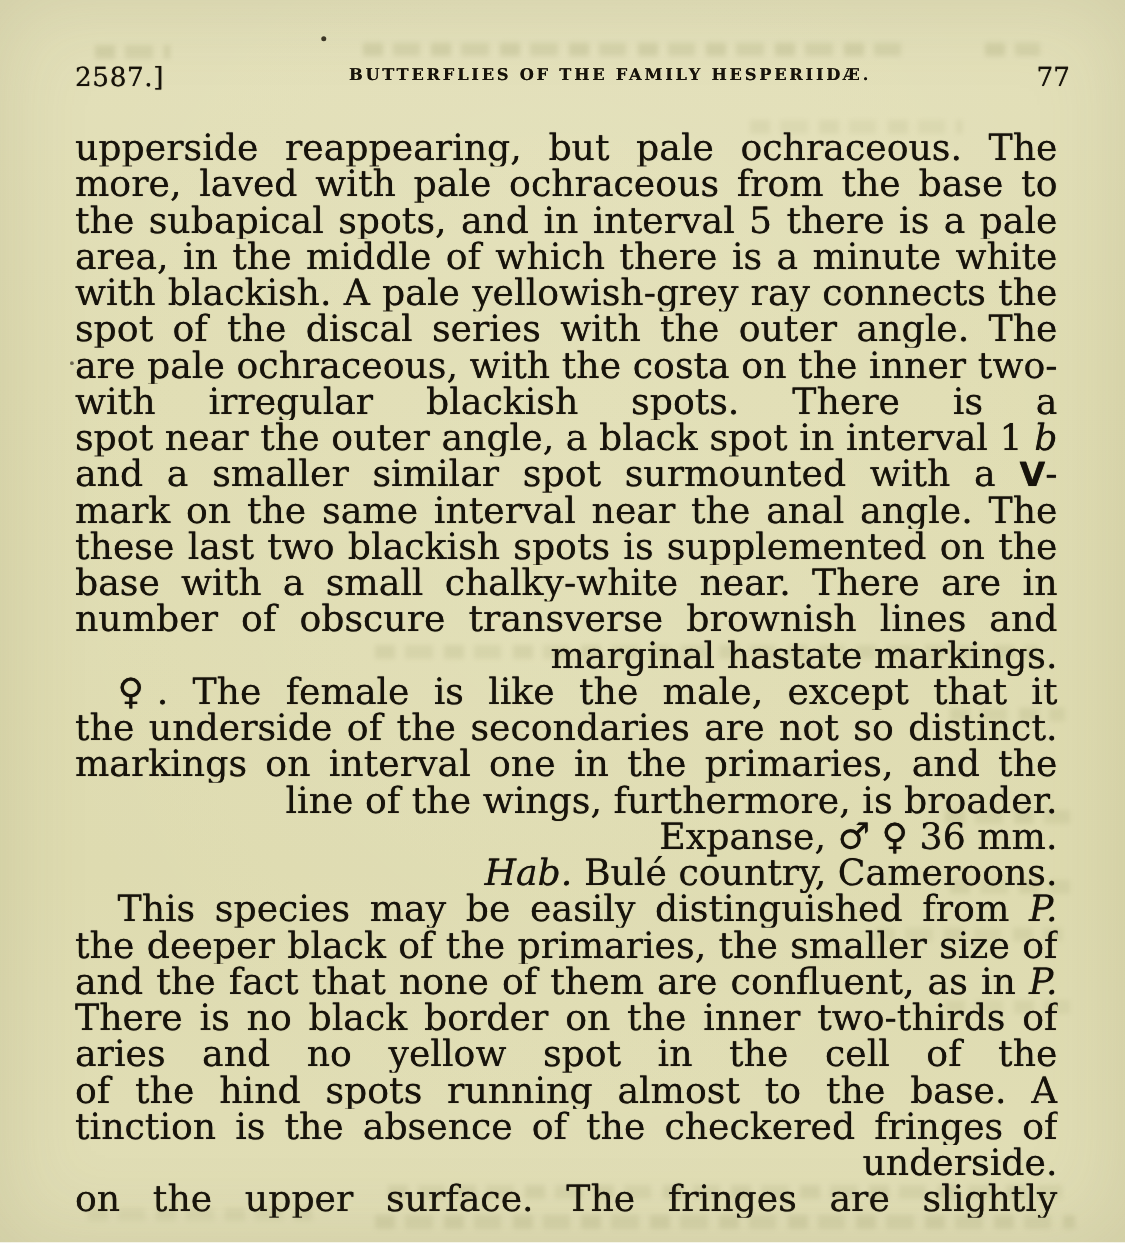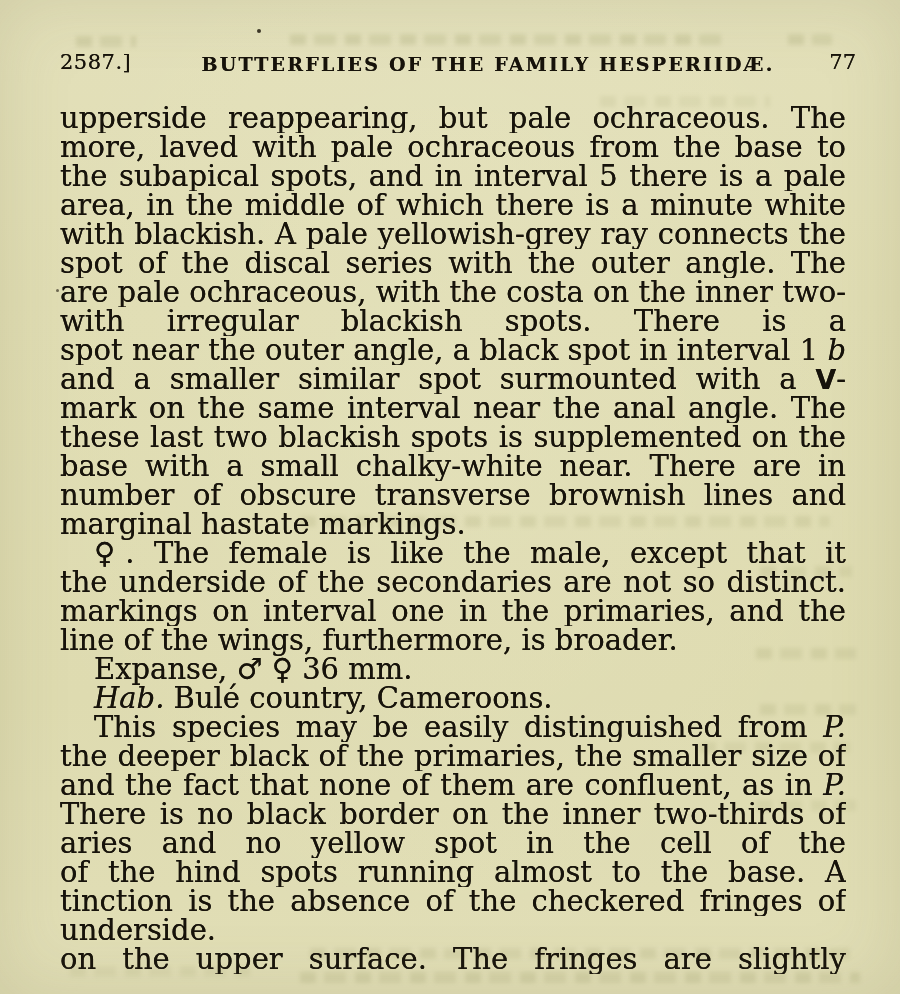--- a/index.html
+++ b/index.html
@@ -20,21 +20,21 @@
   
   .header{position:absolute;left:0;top:50px;width:900px;height:30px;}
   .hdr-year{
     position:absolute;left:60px;top:0;
     font-size:21px;letter-spacing:0.5px;
     text-shadow:0 0 0.6px rgba(23,19,11,0.85);
   }
   .hdr-title{
     position:absolute;left:50%;top:3px;transform:translateX(-50%);
     margin-left:38px;
-    font-size:19px;font-weight:bold;letter-spacing:2.2px;
+    font-size:13px;font-weight:bold;letter-spacing:2.2px;
     white-space:nowrap;
     text-shadow:0 0 0.5px rgba(23,19,11,0.8);
   }
   .hdr-page{
     position:absolute;right:44px;top:0;
     font-size:21px;font-weight:normal;
     text-shadow:0 0 0.6px rgba(23,19,11,0.85);
   }
   
   .body-text{
@@ -44,21 +44,21 @@
     height:29px;line-height:29px;
     font-size:29px;
     text-shadow:0 0 0.55px rgba(23,19,11,0.9);
     white-space:nowrap;
   }
   .line.just{
     text-align:justify;text-align-last:justify;
     white-space:normal;
     overflow:hidden;
   }
-  .line.last{text-align:left;}
+  .line.last{text-align:right;}
   .line.indent{padding-left:34px;}
   .line.just.indent{width:752px;}
   .seg.i{font-style:italic;}
   .seg.sans{font-family:"DejaVu Sans","Liberation Sans",sans-serif;font-weight:bold;font-size:0.92em;}
   
   .speck{position:absolute;background:#3a3526;border-radius:50%;}
   .speck.s1{left:257px;top:29px;width:4px;height:4px;}
   .speck.s2{left:56px;top:289px;width:3px;height:3px;opacity:.7;}
   
   .smudge{

